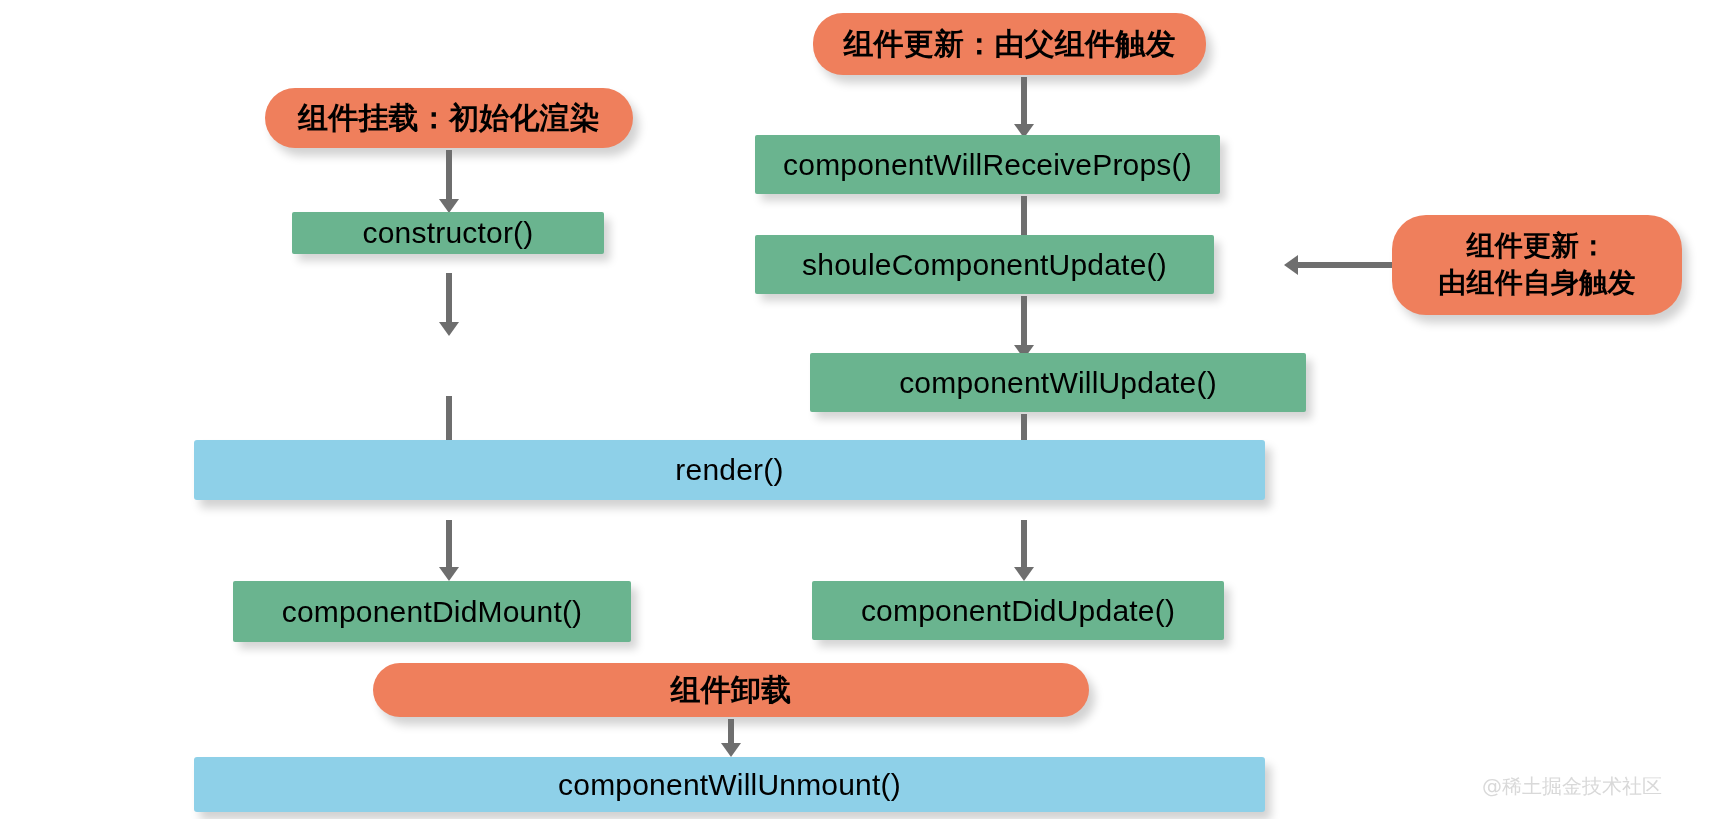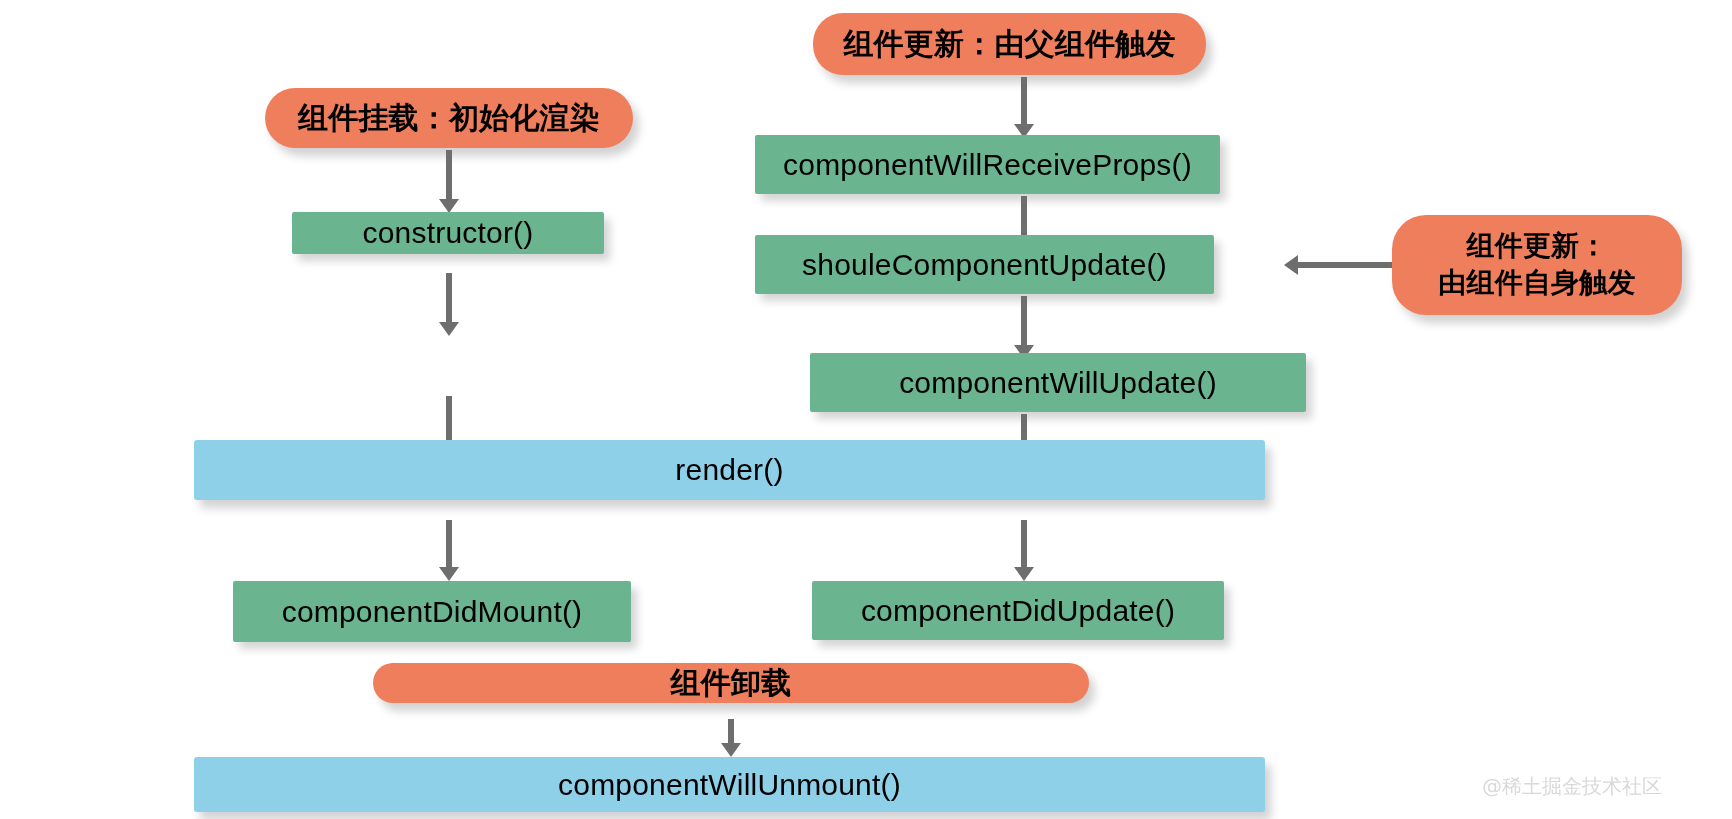--- a/index.html
+++ b/index.html
@@ -145,21 +145,21 @@
   <div class="node blue" style="left:194px; top:440px; width:1071px; height:60px;">render()</div>
 
   <div class="arrow-v" style="left:446px; top:520px; height:48px;"></div>
 
   <div class="arrow-v" style="left:1021px; top:520px; height:48px;"></div>
 
   <div class="node green" style="left:233px; top:581px; width:398px; height:61px;">componentDidMount()</div>
 
   <div class="node green" style="left:812px; top:581px; width:412px; height:59px;">componentDidUpdate()</div>
 
-  <div class="node orange" style="left:373px; top:663px; width:716px; height:40px;">组件卸载</div>
+  <div class="node orange" style="left:373px; top:663px; width:716px; height:54px;">组件卸载</div>
 
   <div class="arrow-v" style="left:728px; top:719px; height:25px;"></div>
 
   <div class="node blue" style="left:194px; top:757px; width:1071px; height:55px;">componentWillUnmount()</div>
 
   <div class="watermark" style="left:1482px; top:773px;">@稀土掘金技术社区</div>
 
 </div>
 
 </body></html>

